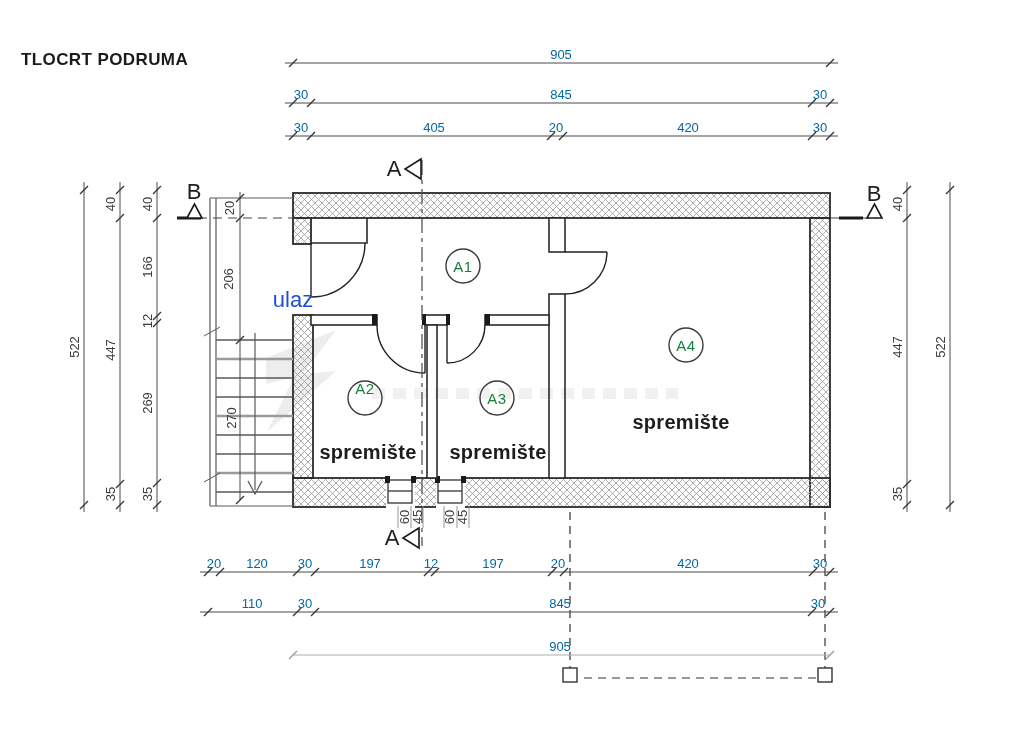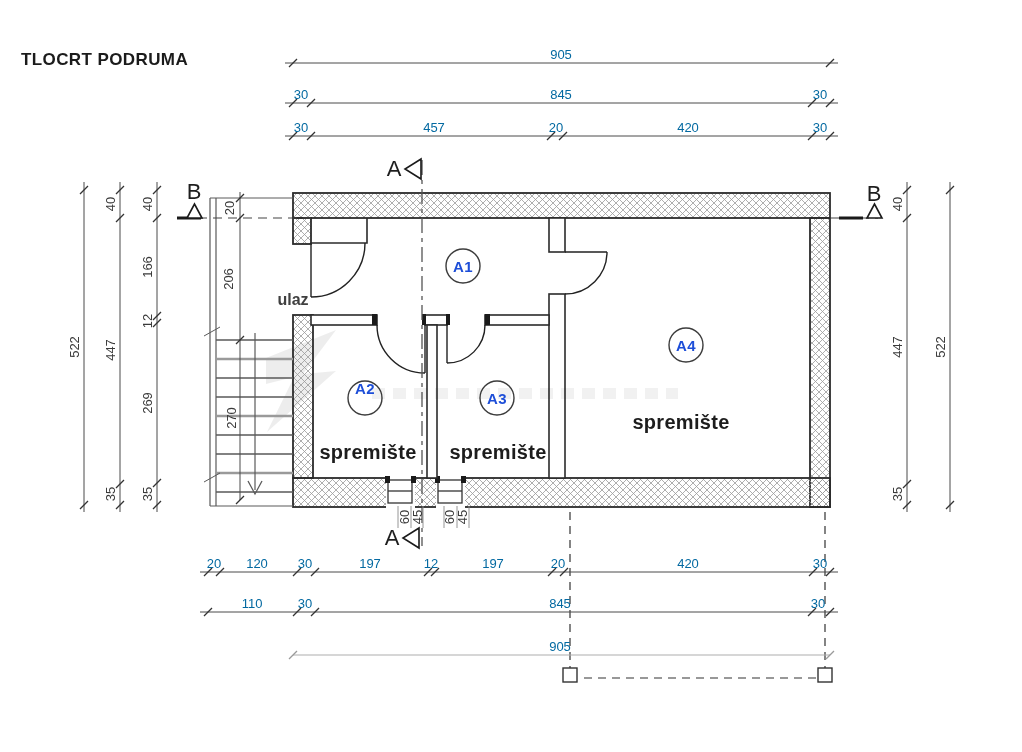--- a/index.html
+++ b/index.html
@@ -6,23 +6,23 @@
   .canvas{position:relative;width:1022px;height:752px;background:#ffffff;overflow:hidden;
           font-family:"Liberation Sans",sans-serif;}
   .canvas svg{position:absolute;left:0;top:0;}
   .t{position:absolute;color:#0369a1;font-size:13px;line-height:1;white-space:nowrap;
      transform:translate(-50%,-50%);}
   .tv{position:absolute;color:#3a3a3a;font-size:13px;line-height:1;white-space:nowrap;
      transform:translate(-50%,-50%) rotate(-90deg);}
   .title{position:absolute;left:21px;top:50px;font-size:17px;font-weight:bold;color:#1b1b1b;
      letter-spacing:0.4px;transform:none;}
   .sec{font-size:22px;color:#1e1e1e;font-weight:500;}
-  .roomnum{font-size:15px;color:#1d4ed8;letter-spacing:0.5px;font-weight:bold;}
+  .roomnum{font-size:15px;color:#15803d;letter-spacing:0.5px;}
   .roomname{font-weight:bold;color:#1d1d1d;font-size:20px;letter-spacing:0.3px;}
-  .entr{font-weight:bold;color:#404040;font-size:16px;}
+  .entr{font-weight:normal;color:#1d4ed8;font-size:22px;}
   .wm{position:absolute;left:563px;top:356px;transform:translate(-50%,-50%);
       font-family:"DejaVu Serif",serif;font-size:45px;letter-spacing:27px;
       color:rgba(40,40,40,0.10);white-space:nowrap;}
   .wmbar{position:absolute;left:372px;top:388px;width:306px;height:11px;opacity:.55;
       background:repeating-linear-gradient(90deg,rgba(0,0,0,0.10) 0 13px,rgba(0,0,0,0) 13px 21px);}
 </style>
 </head>
 <body>
 
 <div class="canvas">
@@ -144,21 +144,21 @@
   </svg>
 
   <div class="title">TLOCRT PODRUMA</div>
   <div class="wmbar"></div>
 
   <div class="t" style="left:561px;top:54px">905</div>
   <div class="t" style="left:301px;top:94px">30</div>
   <div class="t" style="left:561px;top:94px">845</div>
   <div class="t" style="left:820px;top:94px">30</div>
   <div class="t" style="left:301px;top:127px">30</div>
-  <div class="t" style="left:434px;top:127px">457</div>
+  <div class="t" style="left:434px;top:127px">405</div>
   <div class="t" style="left:556px;top:127px">20</div>
   <div class="t" style="left:688px;top:127px">420</div>
   <div class="t" style="left:820px;top:127px">30</div>
 
   <div class="t" style="left:214px;top:563px">20</div>
   <div class="t" style="left:257px;top:563px">120</div>
   <div class="t" style="left:305px;top:563px">30</div>
   <div class="t" style="left:370px;top:563px">197</div>
   <div class="t" style="left:431px;top:563px">12</div>
   <div class="t" style="left:493px;top:563px">197</div>

